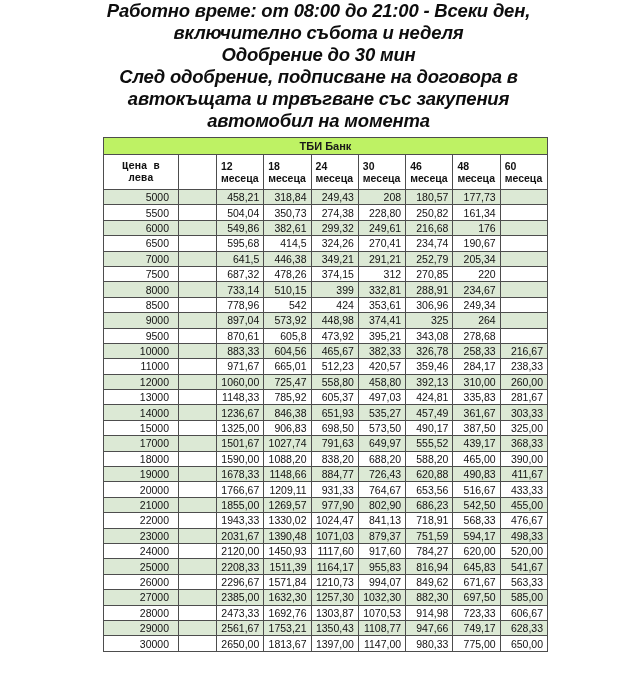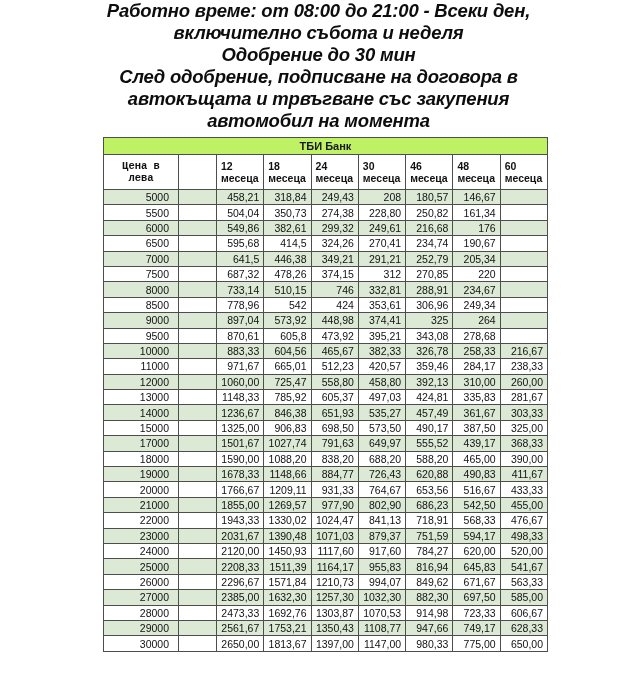--- a/index.html
+++ b/index.html
@@ -136,21 +136,21 @@
       </thead>
       <tbody>
           <tr>
             <td class="price">5000</td>
             <td></td>
             <td>458,21</td>
             <td>318,84</td>
             <td>249,43</td>
             <td>208</td>
             <td>180,57</td>
-            <td>146,67</td>
+            <td>177,73</td>
             <td></td>
           </tr>
           <tr>
             <td class="price">5500</td>
             <td></td>
             <td>504,04</td>
             <td>350,73</td>
             <td>274,38</td>
             <td>228,80</td>
             <td>250,82</td>
@@ -199,21 +199,21 @@
             <td>312</td>
             <td>270,85</td>
             <td>220</td>
             <td></td>
           </tr>
           <tr>
             <td class="price">8000</td>
             <td></td>
             <td>733,14</td>
             <td>510,15</td>
-            <td>746</td>
+            <td>399</td>
             <td>332,81</td>
             <td>288,91</td>
             <td>234,67</td>
             <td></td>
           </tr>
           <tr>
             <td class="price">8500</td>
             <td></td>
             <td>778,96</td>
             <td>542</td>

